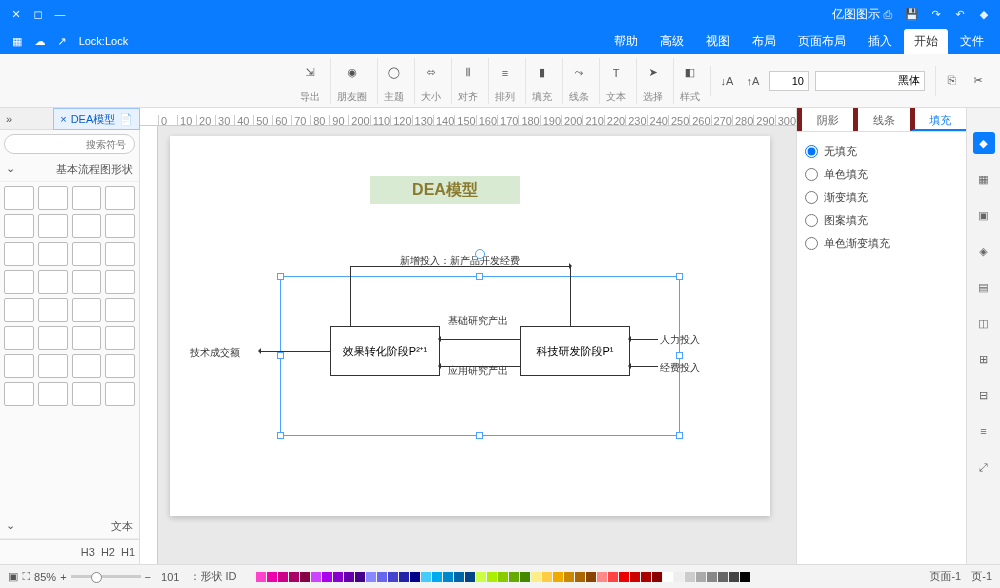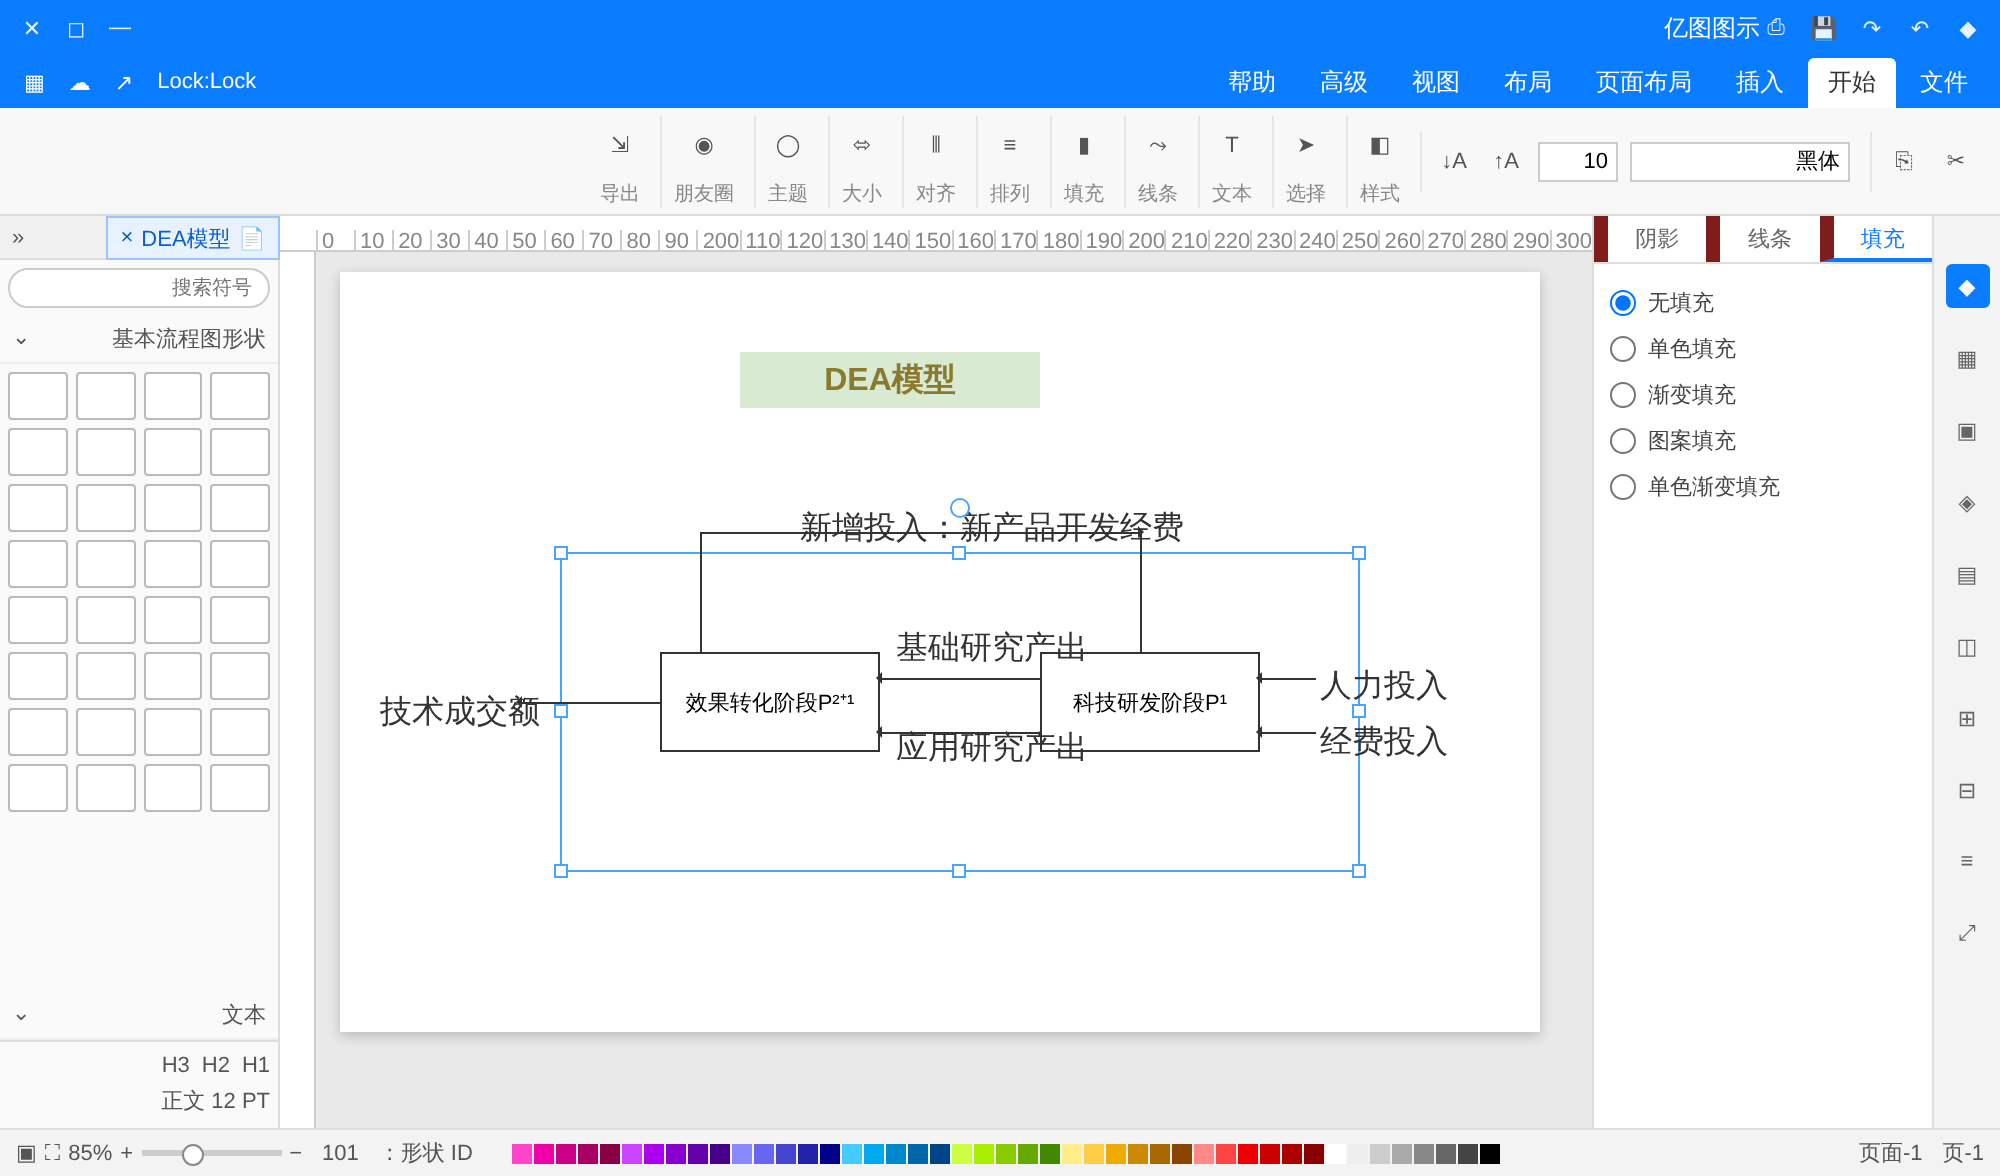--- a/index.html
+++ b/index.html
@@ -25,39 +25,39 @@
 .ribbon .size-sel{width:40px;height:20px;border:1px solid #ccc;background:#fff;padding:0 4px;font-size:11px}
 .ribbon2{height:24px;background:#f8f8f8;border-bottom:1px solid #ddd;display:flex;align-items:center;padding:0 8px;gap:10px}
 .ribbon2 .b2{width:18px;height:18px;display:inline-flex;align-items:center;justify-content:center;color:#555;font-size:12px}
 .doctab{position:absolute;top:108px;right:860px;height:22px;display:flex;align-items:center;gap:4px;background:#e8f2ff;border:1px solid #9cc4ff;padding:0 6px;font-size:11px;color:#0a5fcc;z-index:5}
 .main{position:absolute;top:108px;bottom:24px;left:0;right:0;display:flex;flex-direction:row-reverse}
 .leftbar{width:34px;background:#f3f3f3;border-left:1px solid #ddd;display:flex;flex-direction:column;align-items:center;padding-top:24px;gap:14px}
 .leftbar .lb{width:22px;height:22px;display:flex;align-items:center;justify-content:center;color:#666;border-radius:3px}
 .leftbar .lb.active{background:#0a7cff;color:#fff}
 .sidepanel{width:170px;background:#fff;border-left:1px solid #ddd;display:flex;flex-direction:column}
 .sidepanel .sp-tabs{height:24px;display:flex;border-bottom:1px solid #ddd}
-.sidepanel .sp-tab{flex:1;text-align:center;line-height:24px;font-size:11px;color:#666;border-left:7px solid #7f1d1d}
+.sidepanel .sp-tab{flex:1;text-align:center;line-height:24px;font-size:11px;color:#666;border-left:5px solid #7f1d1d}
 .sidepanel .sp-tab.active{color:#0a7cff;border-bottom:2px solid #0a7cff}
 .sidepanel .sp-body{flex:1;padding:8px 6px;overflow:auto}
 .sidepanel .opt{display:flex;align-items:center;gap:6px;padding:4px 2px;font-size:11px;color:#444;justify-content:flex-end}
 .sidepanel .opt input{margin:0}
 .canvas-wrap{flex:1;position:relative;background:#e9e9e9;overflow:hidden}
 .ruler-h{position:absolute;top:0;left:0;right:0;height:18px;background:#fff;border-bottom:1px solid #ccc;display:flex;direction:ltr;font-size:8px;color:#888;align-items:flex-end;padding-left:18px;overflow:hidden}
 .ruler-h span{width:30px;display:inline-block;border-left:1px solid #ccc;padding-left:2px;height:10px}
 .ruler-v{position:absolute;top:18px;bottom:0;left:0;width:18px;background:#fff;border-right:1px solid #ccc}
 .page{position:absolute;top:28px;left:30px;width:600px;height:380px;background:#fff;box-shadow:0 2px 6px rgba(0,0,0,.2)}
 .diag-title{position:absolute;top:40px;left:200px;width:150px;height:28px;background:#d9ead3;color:#8a7a2e;font-size:16px;font-weight:bold;display:flex;align-items:center;justify-content:center}
 .selbox{position:absolute;border:1px solid #4aa3ff;top:140px;left:110px;width:400px;height:160px}
 .selbox .h{position:absolute;width:7px;height:7px;background:#fff;border:1px solid #4aa3ff}
 .h.tl{top:-4px;left:-4px}.h.tr{top:-4px;right:-4px}.h.bl{bottom:-4px;left:-4px}.h.br{bottom:-4px;right:-4px}
 .h.tm{top:-4px;left:50%;margin-left:-4px}.h.bm{bottom:-4px;left:50%;margin-left:-4px}
 .h.ml{top:50%;left:-4px;margin-top:-4px}.h.mr{top:50%;right:-4px;margin-top:-4px}
 .rot{position:absolute;top:-28px;left:50%;margin-left:-5px;width:10px;height:10px;border:1px solid #4aa3ff;border-radius:50%;background:#fff}
 .node{position:absolute;border:1px solid #333;background:#fff;display:flex;align-items:center;justify-content:center;font-size:11px;text-align:center;padding:2px}
-.lbl{position:absolute;font-size:16px;color:#333;white-space:nowrap}
+.lbl{position:absolute;font-size:10px;color:#333;white-space:nowrap}
 .arrow{position:absolute;background:#333;height:1px}
 .arrow::after{content:"";position:absolute;left:-5px;top:-3px;border:3px solid transparent;border-right-color:#333}
 .arrow.rev::after{left:auto;right:-5px;border-right-color:transparent;border-left-color:#333}
 .rightpanel{width:140px;background:#fafafa;border-right:1px solid #ddd;display:flex;flex-direction:column}
 .rightpanel .rp-head{height:22px;background:#f0f0f0;border-bottom:1px solid #ddd;padding:0 6px;line-height:22px;font-size:11px;color:#555;display:flex;justify-content:space-between}
 .rightpanel .search{padding:4px}
 .rightpanel .search input{width:100%;height:20px;border:1px solid #ccc;border-radius:10px;padding:0 8px;font-size:10px}
 .rightpanel .sec{padding:4px 6px;font-size:11px;color:#555;border-bottom:1px solid #eee;display:flex;justify-content:space-between}
 .rightpanel .shapes{flex:1;padding:4px;display:grid;grid-template-columns:repeat(4,1fr);gap:4px;overflow:auto;align-content:start}
 .rightpanel .shp{height:24px;border:1px solid #bbb;background:#fff;border-radius:2px}
@@ -264,23 +264,20 @@
       </div>
     <div class="sec">
         <span>文本</span>
         <span>⌄</span>
       </div>
     <div class="txt-sec">
       <div class="txt-row">
           <span>H1</span>
           <span>H2</span>
           <span>H3</span>
-        </div>
-      <div class="txt-row">
-          <span>正文 12 PT</span>
         </div>
     </div>
   </div>
 
   <div class="canvas-wrap">
     <div class="ruler-h" id="ruler-h">
         <span>0</span>
         <span>10</span>
         <span>20</span>
         <span>30</span>

